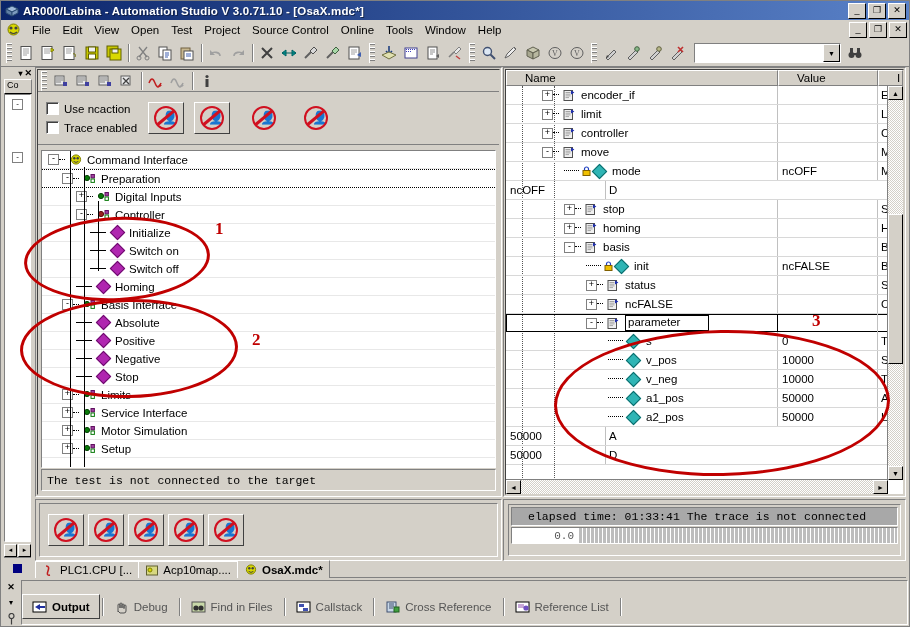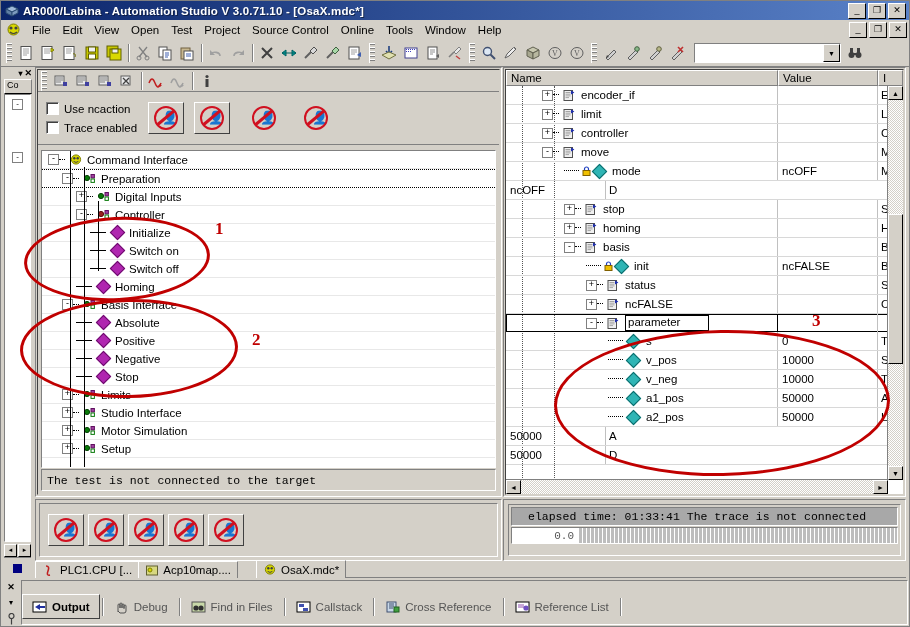--- a/index.html
+++ b/index.html
@@ -111,21 +111,21 @@
   
   #leftBottom{left:33px;bottom:17px;width:465px;height:60px;}
   .lb-inner{position:absolute;inset:3px;background:#d4d0c8;border:1px solid;
             border-color:#808080 #fff #fff #808080;display:flex;align-items:center;
             padding-left:6px;gap:2px;}
 
   
   #rightPane{left:501px;right:2px;top:0;bottom:81px;}
   .grid-hd{height:16px;display:flex;background:#d4d0c8;border-bottom:1px solid #808080;}
   .gh{border:1px solid;border-color:#fff #808080 #808080 #fff;
-      font-size:11.5px;padding-left:4px;display:flex;align-items:center;
+      font-size:11.5px;padding-left:18px;display:flex;align-items:center;
       box-sizing:border-box;height:16px;}
   .gridbody{position:absolute;left:0;right:0;top:16px;bottom:0;background:#fff;overflow:hidden;}
   .grow{height:18px;display:flex;align-items:center;border-bottom:1px solid #d8d8d8;
         font-size:11.5px;white-space:nowrap;position:relative;}
   .gname{position:relative;display:flex;align-items:center;height:18px;width:272px;
          border-right:1px solid #c0c0c0;box-sizing:border-box;}
   .gval{width:100px;padding-left:4px;border-right:1px solid #c0c0c0;
         height:18px;display:flex;align-items:center;box-sizing:border-box;}
   .gcol3{padding-left:3px;height:18px;display:flex;align-items:center;}
   .grow.selrow .gname{outline:1px solid #000;outline-offset:-1px;}
@@ -164,22 +164,22 @@
   .trace-ticks{flex:1;background:
       repeating-linear-gradient(to right,#fff 0 1px,#bdbdbd 1px 4px);}
 
   
   .filetabs{position:absolute;left:33px;right:2px;bottom:0;height:17px;
             display:flex;align-items:flex-end;}
   .ftab{height:16px;background:#d4d0c8;border:1px solid;
         border-color:#fff #808080 #808080 #fff;border-bottom:none;
         display:flex;align-items:center;gap:4px;padding:0 6px;font-size:11.5px;
         white-space:nowrap;margin-right:-1px;}
-  .ftab.active{background:#d4d0c8;height:17px;font-weight:normal;
-               border-color:#fff #808080 #d4d0c8 #fff;margin-left:19px;}
+  .ftab.active{background:#d4d0c8;height:17px;font-weight:bold;
+               border-color:#fff #808080 #d4d0c8 #fff;}
   .ftabs-rest{flex:1;border-bottom:1px solid #808080;}
 
   
   .bottombar{position:absolute;left:1px;right:1px;bottom:1px;height:45px;
              background:#d4d0c8;}
   .bb-left{position:absolute;left:0;top:0;width:18px;bottom:0;
            display:flex;flex-direction:column;align-items:center;padding-top:2px;gap:6px;}
   .bb-x{font-size:9px;font-weight:bold;}
   .bb-tabs{position:absolute;left:19px;right:0;top:0;bottom:0;
            border:1px solid;border-color:#808080 #fff #fff #808080;
@@ -736,21 +736,21 @@
               <span class="tind" style="width: 20px;"></span>
               <span class="pm">+</span>
               <span class="dots"></span>
               <span class="ico" style="margin: 0px 4px; display: flex; align-items: center;">
                 <svg width="14" height="13" viewBox="0 0 14 13">
                   <circle cx="4" cy="6" r="2.6" fill="#0a7a0a" stroke="#044404"></circle>
                   <rect x="8" y="2.5" width="3.4" height="3.4" fill="#a040a0" stroke="#601060"></rect>
                   <rect x="8" y="7" width="3.4" height="3.4" fill="#fff" stroke="#0a7a0a"></rect>
                 </svg>
               </span>
-              <span>Studio Interface</span>
+              <span>Service Interface</span>
             </div>
             <div class="trow">
               <span class="tind" style="width: 20px;"></span>
               <span class="pm">+</span>
               <span class="dots"></span>
               <span class="ico" style="margin: 0px 4px; display: flex; align-items: center;">
                 <svg width="14" height="13" viewBox="0 0 14 13">
                   <circle cx="4" cy="6" r="2.6" fill="#0a7a0a" stroke="#044404"></circle>
                   <rect x="8" y="2.5" width="3.4" height="3.4" fill="#a040a0" stroke="#601060"></rect>
                   <rect x="8" y="7" width="3.4" height="3.4" fill="#fff" stroke="#0a7a0a"></rect>

